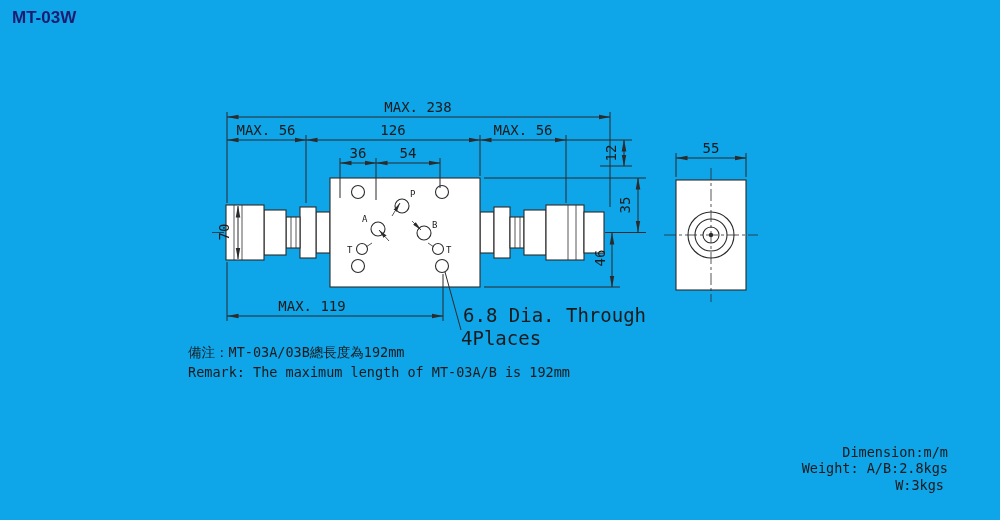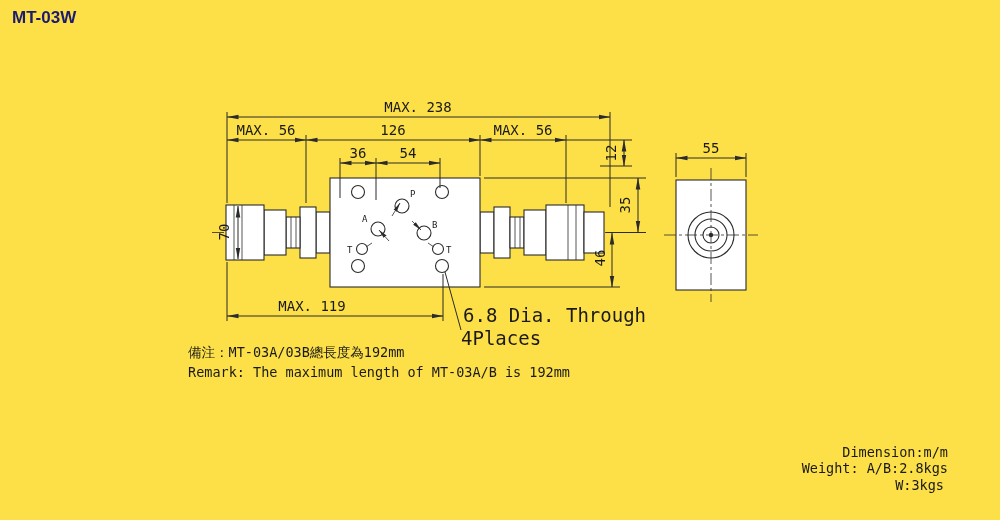--- a/index.html
+++ b/index.html
@@ -1,16 +1,16 @@
 <!DOCTYPE html>
 <html><head>
 <meta charset="utf-8">
 <style>
   html,body{margin:0;padding:0;background:#ffffff;}
-  .page{position:relative;width:1000px;height:520px;background:#fde047;overflow:hidden;
+  .page{position:relative;width:1000px;height:520px;background:#0ea5e9;overflow:hidden;
         font-family:"DejaVu Sans Mono",monospace;}
   svg{position:absolute;left:0;top:0;display:block;}
   svg text{fill:#1a1a1a;font-family:"DejaVu Sans Mono",monospace;}
   .title{fill:#1b1b70;font-family:"Liberation Sans",sans-serif;font-weight:bold;font-size:17px;}
   .dim{font-size:14px;}
   .port-label{font-size:9px;}
   .callout{font-size:19px;}
   .remark{font-size:13.5px;}
   .footer{font-size:13.5px;}
   .ln{stroke:#2b2b2b;stroke-width:1;fill:none;}

